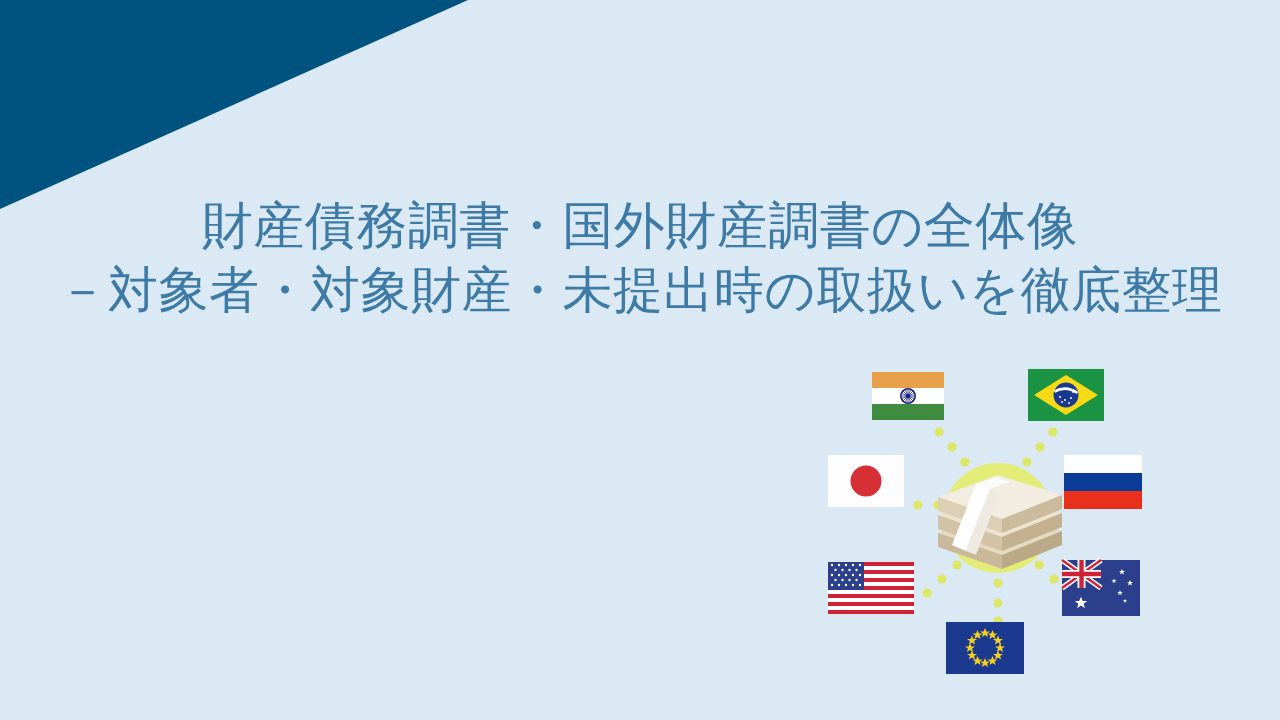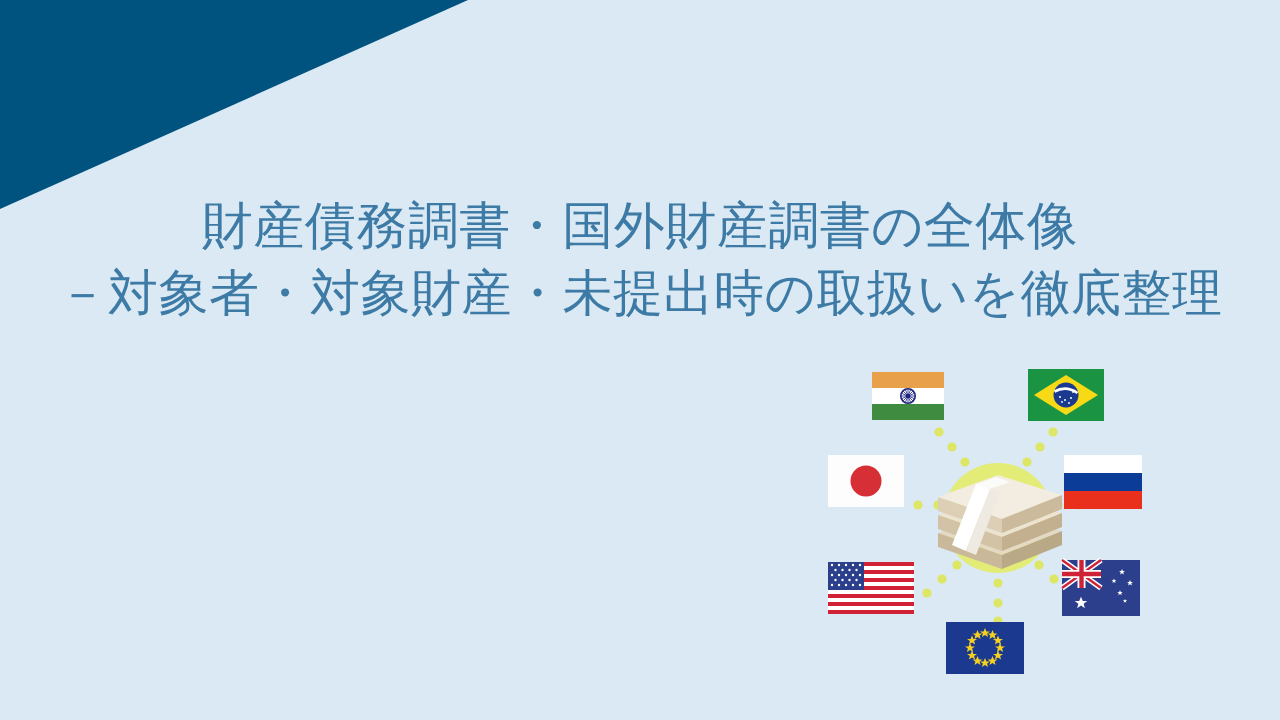--- a/index.html
+++ b/index.html
@@ -44,20 +44,21 @@
     letter-spacing: 0.5px;
   }
   .title-line {
     display: block;
     font-size: 51px;
     white-space: nowrap;
   }
   .title-line.line2 {
     font-size: 50px;
     margin-top: 8px;
+    font-family: Liberation Mono, monospace;
   }
 
   
   .illustration {
     position: absolute;
     left: 800px;
     top: 355px;
     width: 400px;
     height: 340px;
   }

